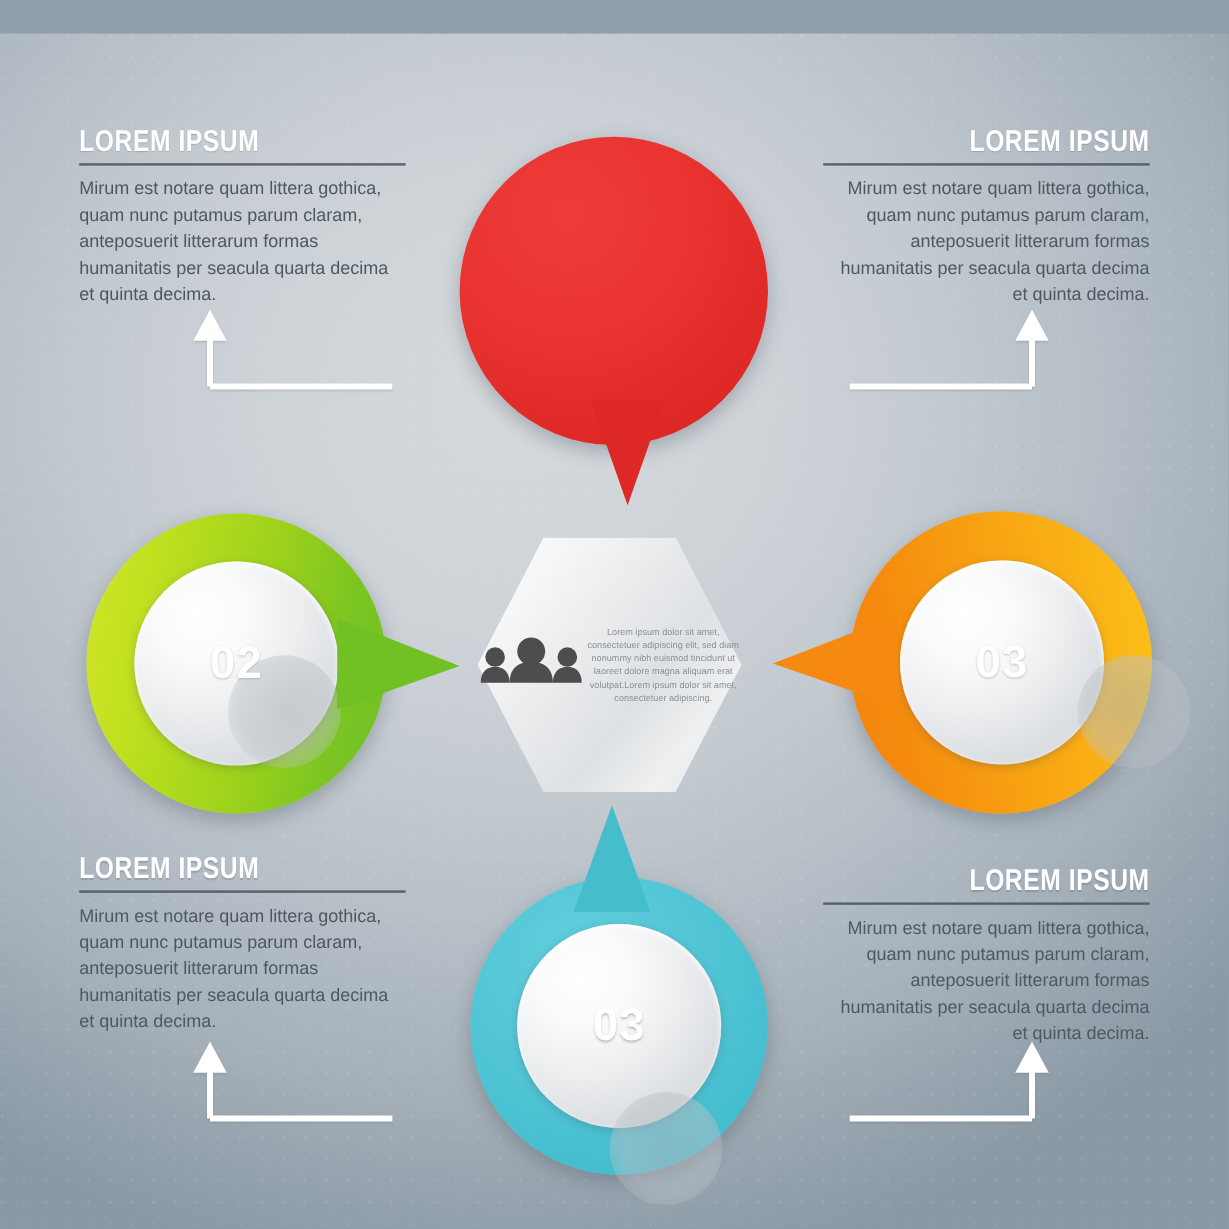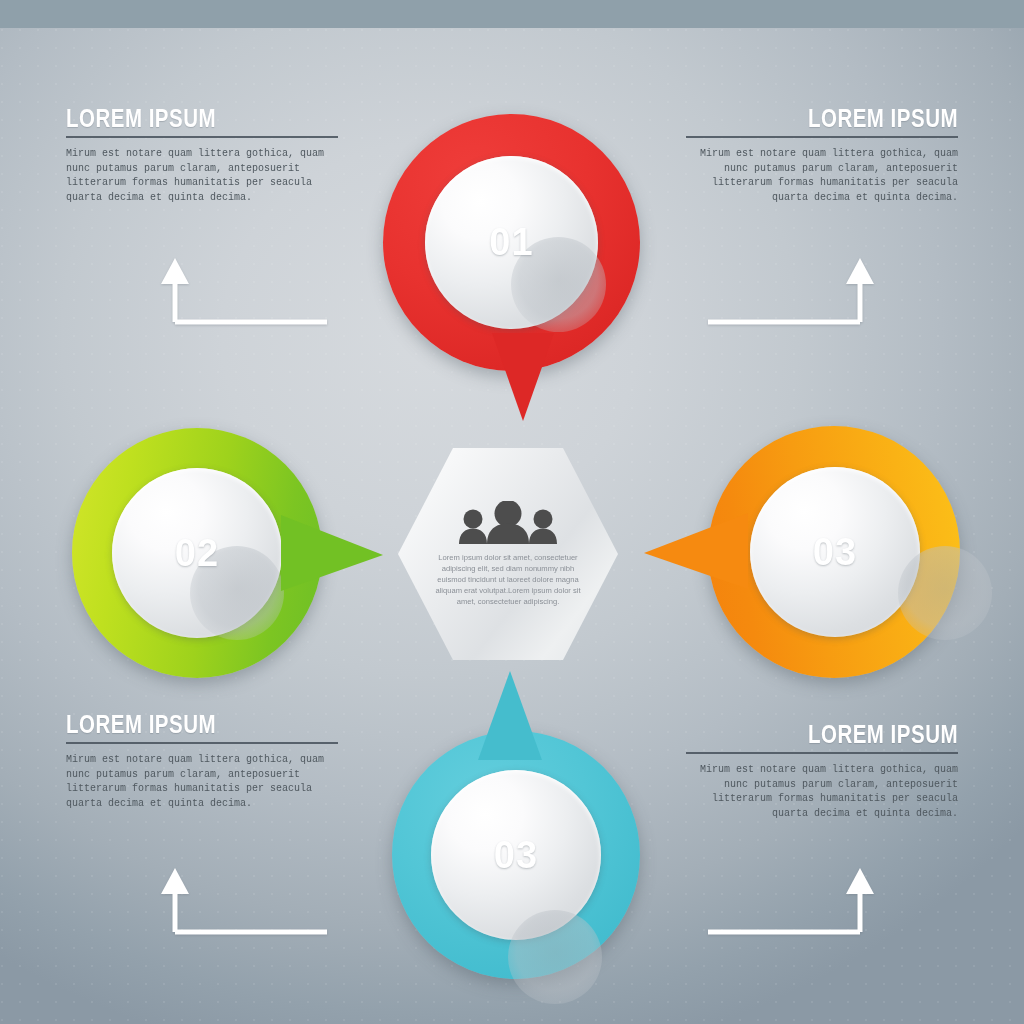--- a/index.html
+++ b/index.html
@@ -57,24 +57,23 @@
   .tb-left h2 { transform-origin: left center; }
   .tb-right h2 { transform-origin: right center; }
   .rule {
     height: 2px;
     background: #4d5660;
     margin-bottom: 9px;
     opacity: 0.9;
   }
   .textblock p {
     margin: 0;
-    font-size: 10px;
+    font-size: 15px;
     line-height: 1.47;
     color: #4f585f;
-    font-family: Liberation Mono, monospace;
   }
   .tb-left { text-align: left; }
   .tb-right { text-align: right; }
 
   #tb-tl { left: 66px; top: 78px; }
   #tb-tr { left: 686px; top: 78px; }
   #tb-bl { left: 66px; top: 684px; }
   #tb-br { left: 686px; top: 694px; }
 
   
@@ -185,21 +184,21 @@
         #f6f7f8 18%,
         #e9ebed 42%,
         #dee1e4 62%,
         #eef0f1 80%,
         #e2e5e8 100%);
   }
   .hex-content {
     position: absolute;
     inset: 0;
     display: flex;
-    flex-direction: column;
+    flex-direction: row;
     align-items: center;
     justify-content: center;
     box-sizing: border-box;
   }
   .hex-icon { margin-bottom: 7px; }
   .hex-text {
     width: 152px;
     margin: 0;
     text-align: center;
     font-size: 7.6px;
@@ -258,24 +257,20 @@
     <path d="M8 66 L160 66" stroke="#ffffff" stroke-width="5" fill="none" stroke-linecap="butt"></path>
     <path d="M160 66 L160 22" stroke="#ffffff" stroke-width="5" fill="none"></path>
     <polygon points="160,2 174,28 146,28" fill="#ffffff"></polygon>
   </svg>
 
   <div class="node" id="node-01">
     <svg class="tail" style="left:110px; top:215px;" width="70" height="95" viewBox="0 0 70 95">
       <polygon points="4,4 66,4 35,92" fill="#dd2826"></polygon>
     </svg>
     <div class="disc"></div>
-    <div class="inner">
-      <div class="core"></div>
-      <span class="num">01</span>
-    </div>
   </div>
 
   <div class="node" id="node-02">
     <svg class="tail" style="left:205px; top:83px;" width="110" height="85" viewBox="0 0 110 85">
       <polygon points="4,4 4,80 106,44" fill="#72c124"></polygon>
     </svg>
     <div class="disc"></div>
     <div class="inner">
       <div class="core"></div>
       <span class="num">02</span>

